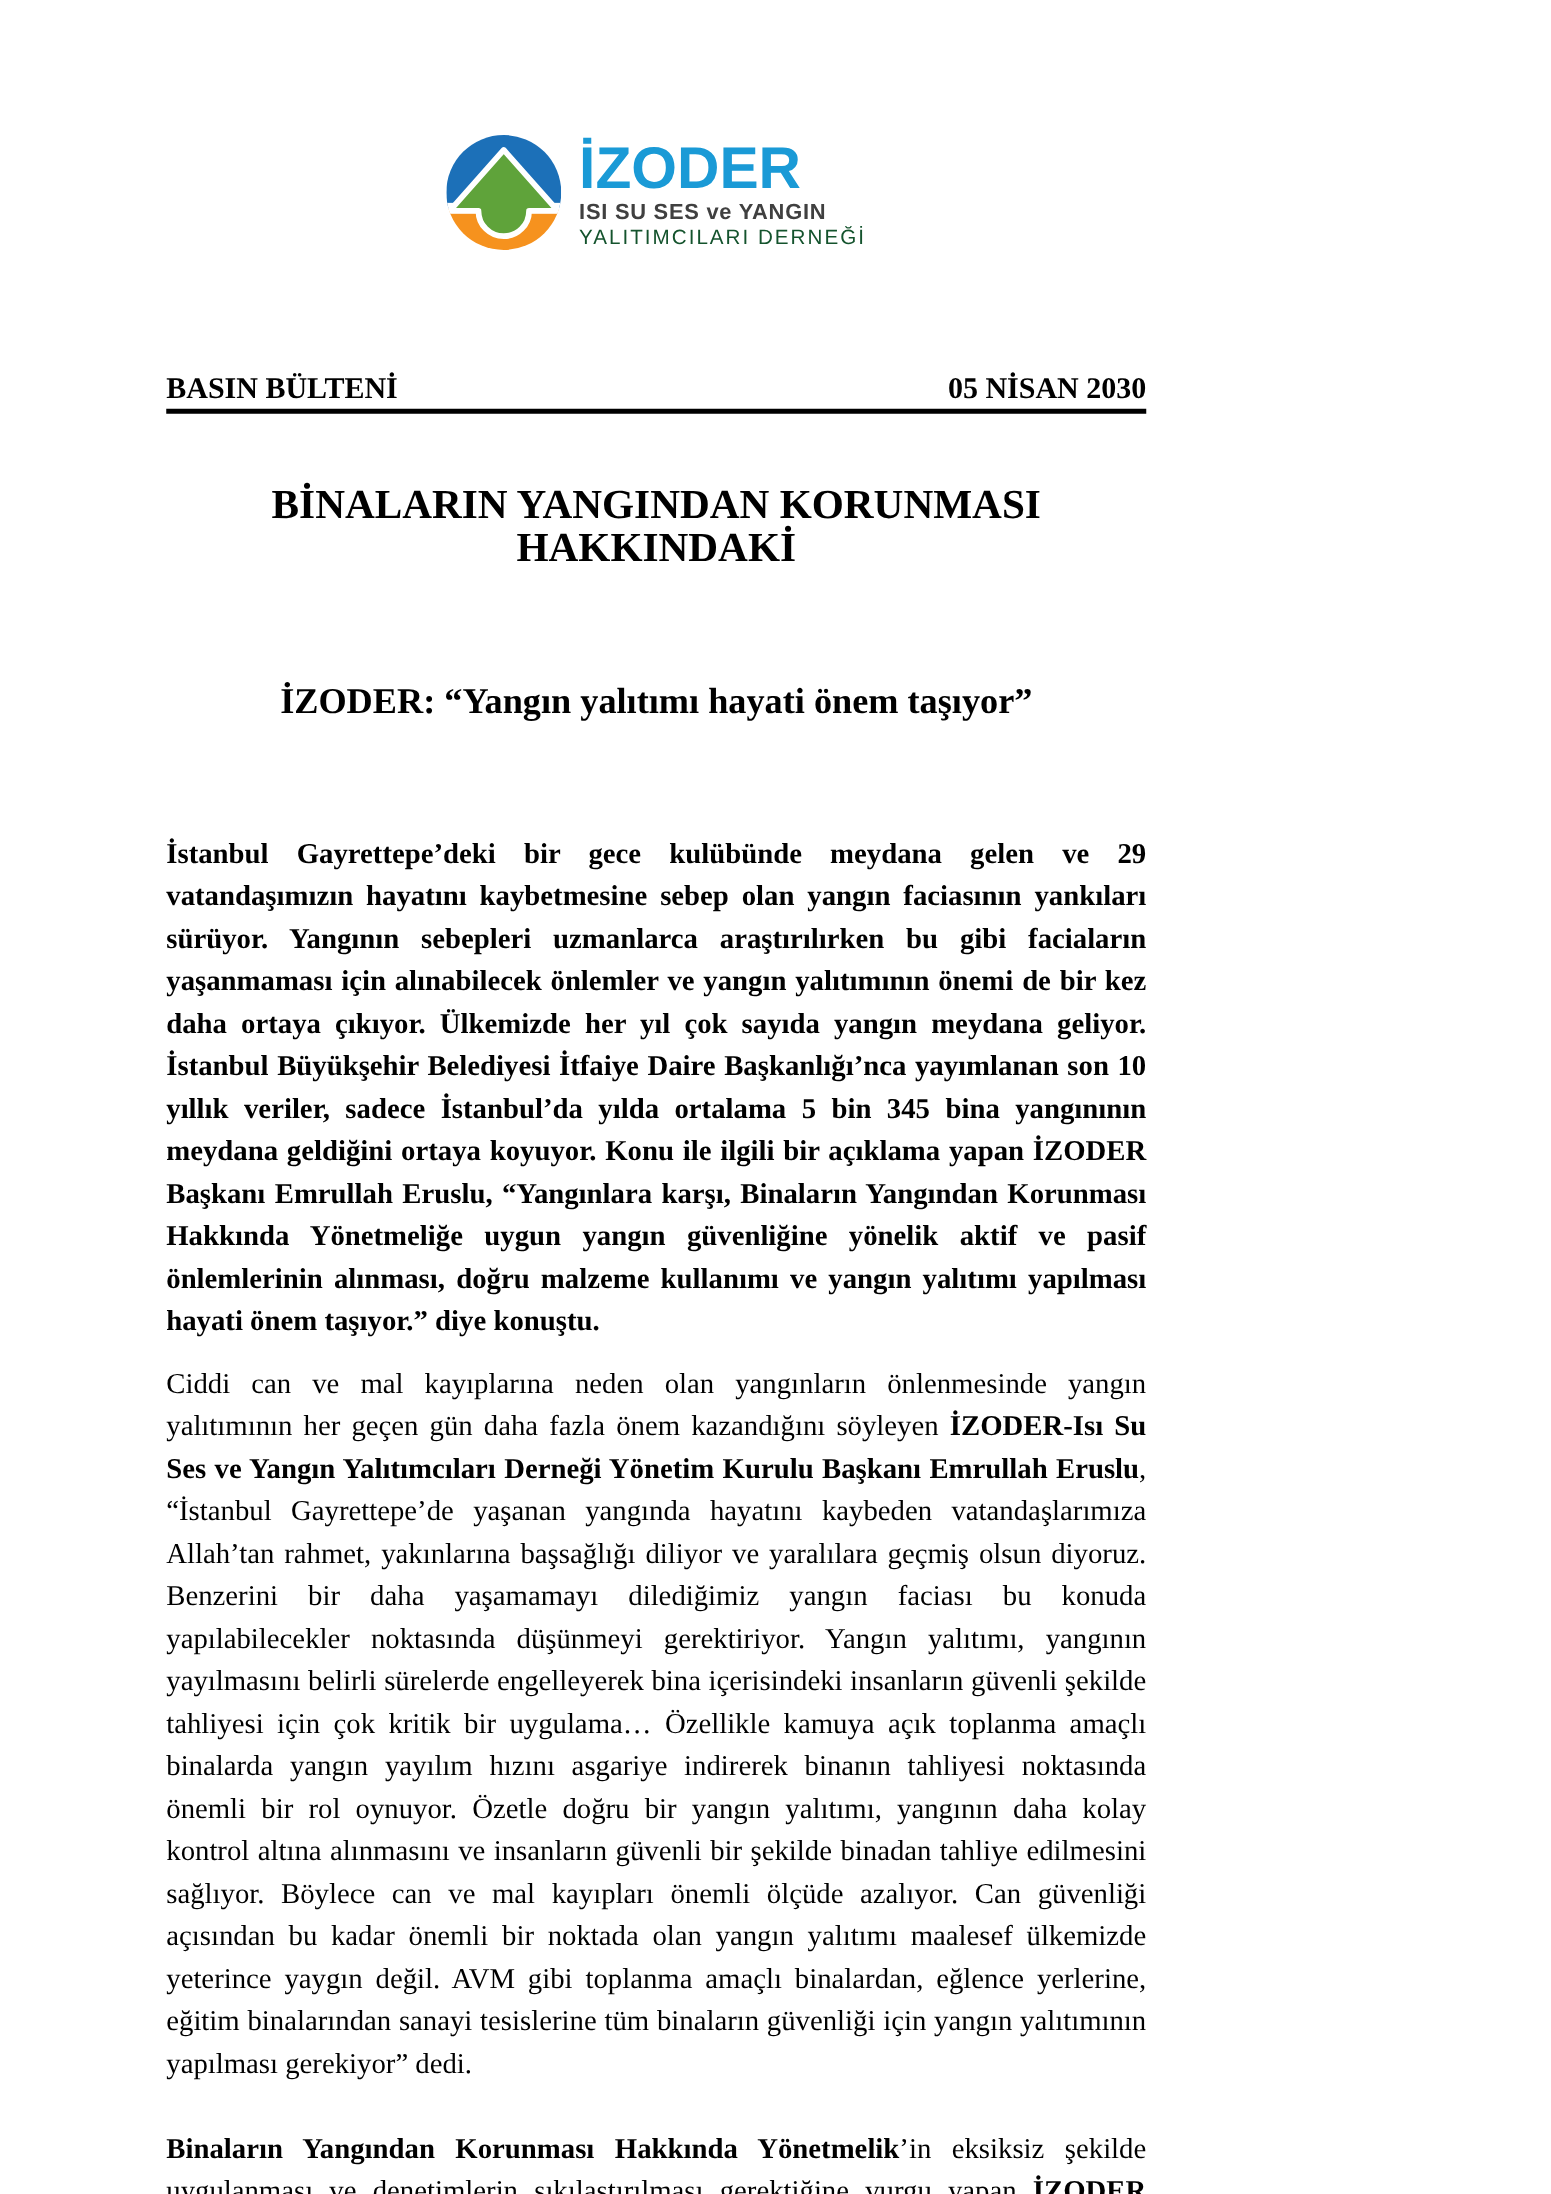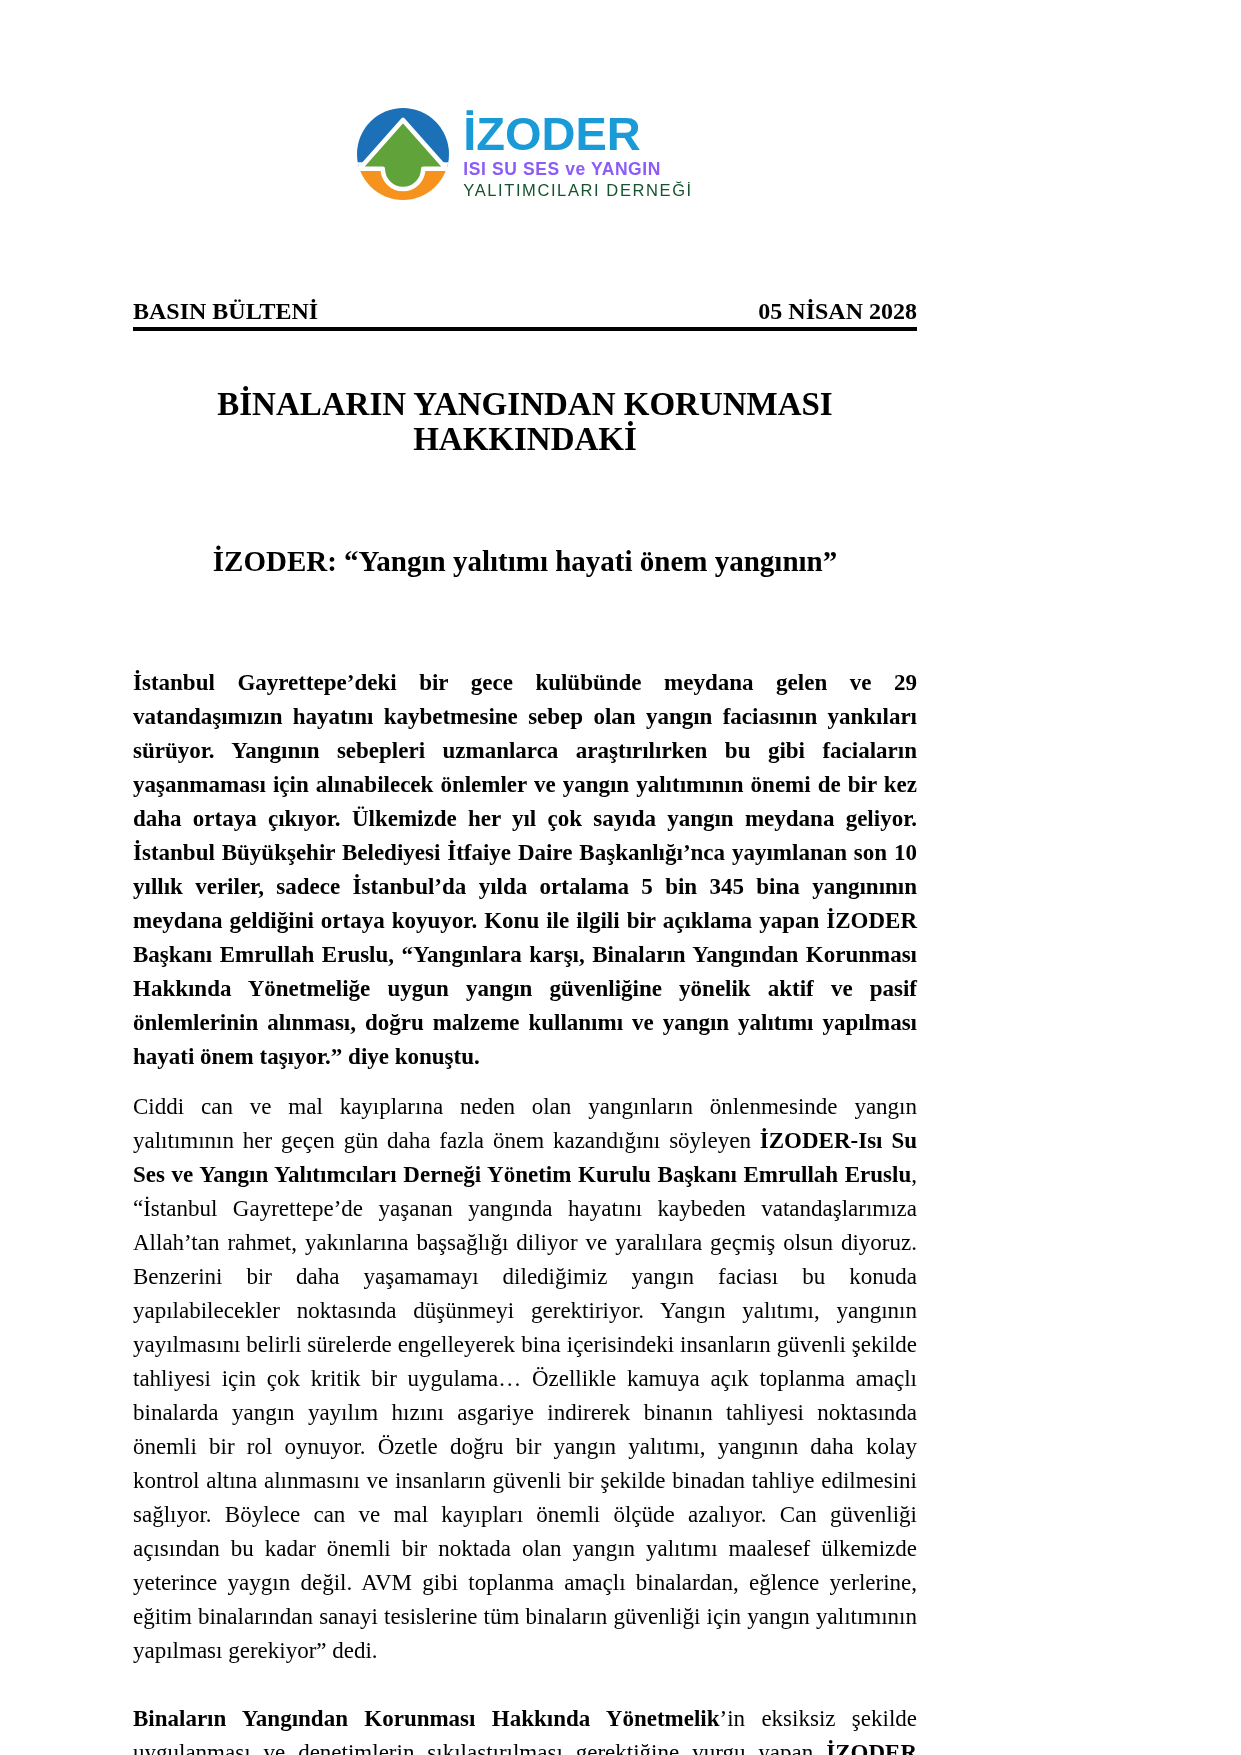--- a/index.html
+++ b/index.html
@@ -7,21 +7,21 @@
     width:1058px;min-height:1755px;background:#ffffff;box-sizing:border-box;
     padding:106px 141px 40px 133px;
     font-family:"Liberation Serif", serif;color:#000;
   }
   
   .logo{display:flex;justify-content:center;align-items:center;gap:14px;height:96px;margin-bottom:96px;}
   .logo-mark{width:92px;height:92px;flex:0 0 auto;}
   .logo-text{display:flex;flex-direction:column;align-items:flex-start;line-height:1;
     font-family:"Liberation Sans", sans-serif;}
   .logo-brand{font-size:47px;font-weight:bold;color:#1a9ad6;letter-spacing:0px;margin-bottom:4px;}
-  .logo-tag1{font-size:17.5px;font-weight:bold;color:#8b5cf6;letter-spacing:.6px;margin-bottom:3px;}
+  .logo-tag1{font-size:17.5px;font-weight:bold;color:#404040;letter-spacing:.6px;margin-bottom:3px;}
   .logo-tag2{font-size:16.5px;font-weight:normal;color:#14532d;letter-spacing:1.6px;}
   
   .docline{
     display:flex;justify-content:space-between;align-items:center;
     border-bottom:4px solid #000;padding-bottom:2px;margin-bottom:56px;
     font-size:24px;font-weight:bold;
   }
   
   .headline{margin:0 0 0 0;text-align:center;font-size:33px;font-weight:bold;line-height:35px;}
   .subheadline{margin:88px 0 0 0;text-align:center;font-size:29px;font-weight:bold;}
@@ -54,28 +54,28 @@
     </div>
     <div class="logo-text">
       <div class="logo-brand">İZODER</div>
       <div class="logo-tag1">ISI SU SES ve YANGIN</div>
       <div class="logo-tag2">YALITIMCILARI DERNEĞİ</div>
     </div>
   </header>
 
   <div class="docline">
     <span>BASIN BÜLTENİ</span>
-    <span>05 NİSAN 2028</span>
+    <span>05 NİSAN 2030</span>
   </div>
 
   <h1 class="headline">
     <span>BİNALARIN YANGINDAN KORUNMASI HAKKINDAKİ</span><br>
   </h1>
 
-  <h2 class="subheadline">İZODER: “Yangın yalıtımı hayati önem yangının”</h2>
+  <h2 class="subheadline">İZODER: “Yangın yalıtımı hayati önem taşıyor”</h2>
 
   <p class="para lead">İstanbul Gayrettepe’deki bir gece kulübünde meydana gelen ve 29 vatandaşımızın hayatını kaybetmesine sebep olan yangın faciasının yankıları sürüyor. Yangının sebepleri uzmanlarca araştırılırken bu gibi faciaların yaşanmaması için alınabilecek önlemler ve yangın yalıtımının önemi de bir kez daha ortaya çıkıyor. Ülkemizde her yıl çok sayıda yangın meydana geliyor. İstanbul Büyükşehir Belediyesi İtfaiye Daire Başkanlığı’nca yayımlanan son 10 yıllık veriler, sadece İstanbul’da yılda ortalama 5 bin 345 bina yangınının meydana geldiğini ortaya koyuyor. Konu ile ilgili bir açıklama yapan İZODER Başkanı Emrullah Eruslu, “Yangınlara karşı, Binaların Yangından Korunması Hakkında Yönetmeliğe uygun yangın güvenliğine yönelik aktif ve pasif önlemlerinin alınması, doğru malzeme kullanımı ve yangın yalıtımı yapılması hayati önem taşıyor.” diye konuştu.</p>
 
   <p class="para p2"><span>Ciddi can ve mal kayıplarına neden olan yangınların önlenmesinde yangın yalıtımının her geçen gün daha fazla önem kazandığını söyleyen </span><span class="b">İZODER-Isı Su Ses ve Yangın Yalıtımcıları Derneği Yönetim Kurulu Başkanı Emrullah Eruslu</span><span>, “İstanbul Gayrettepe’de yaşanan yangında hayatını kaybeden vatandaşlarımıza Allah’tan rahmet, yakınlarına başsağlığı diliyor ve yaralılara geçmiş olsun diyoruz. Benzerini bir daha yaşamamayı dilediğimiz yangın faciası bu konuda yapılabilecekler noktasında düşünmeyi gerektiriyor. Yangın yalıtımı, yangının yayılmasını belirli sürelerde engelleyerek bina içerisindeki insanların güvenli şekilde tahliyesi için çok kritik bir uygulama… Özellikle kamuya açık toplanma amaçlı binalarda yangın yayılım hızını asgariye indirerek binanın tahliyesi noktasında önemli bir rol oynuyor. Özetle doğru bir yangın yalıtımı, yangının daha kolay kontrol altına alınmasını ve insanların güvenli bir şekilde binadan tahliye edilmesini sağlıyor. Böylece can ve mal kayıpları önemli ölçüde azalıyor. Can güvenliği açısından bu kadar önemli bir noktada olan yangın yalıtımı maalesef ülkemizde yeterince yaygın değil.  AVM gibi toplanma amaçlı binalardan, eğlence yerlerine, eğitim binalarından sanayi tesislerine tüm binaların güvenliği için yangın yalıtımının yapılması gerekiyor” dedi.</span></p>
 
   <p class="para p3"><span class="b">Binaların Yangından Korunması Hakkında Yönetmelik</span><span>’in eksiksiz şekilde uygulanması ve denetimlerin sıkılaştırılması gerektiğine vurgu yapan </span><span class="b">İZODER Başkanı Emrullah Eruslu,</span><span> açıklamalarına şu sözlerle devam etti; “İlgili yönetmelik her türlü yapıda yangınların en aza</span></p>
 
 </div>
 
 </body></html>

